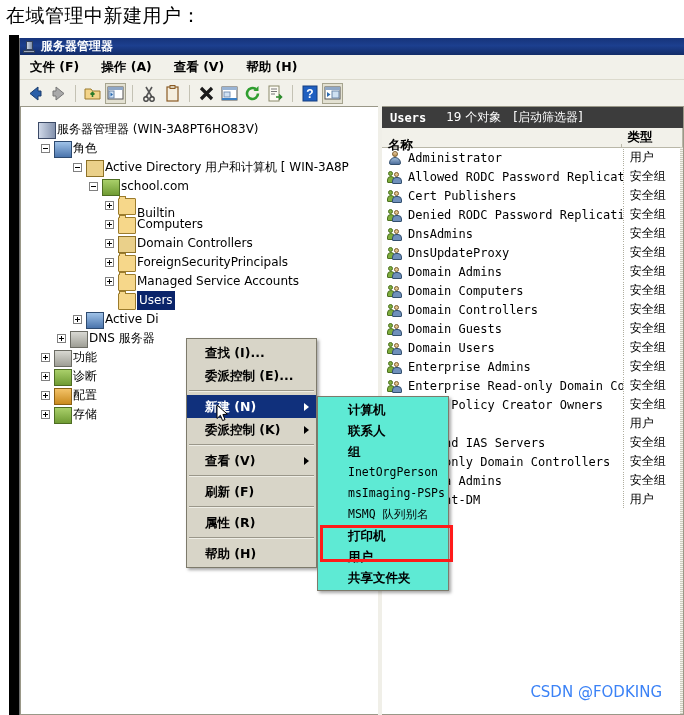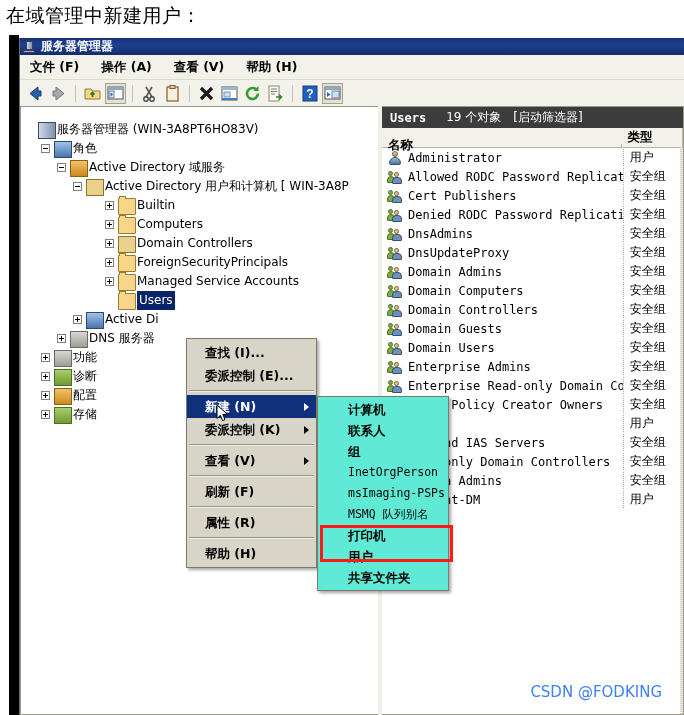--- a/index.html
+++ b/index.html
@@ -348,33 +348,33 @@
           <div class="tnode">
             <span class="ico ic-server" style="left: 17px;"></span>
             <span class="lbl" style="left: 36px;">服务器管理器 (WIN-3A8PT6HO83V)</span>
           </div>
           <div class="tnode">
             <span class="exp" style="left: 20px;"></span>
             <span class="ico ic-blue" style="left: 33px;"></span>
             <span class="lbl" style="left: 52px;">角色</span>
           </div>
           <div class="tnode">
-            <span class="exp" style="left: 36px;"></span>
-            <span class="ico ic-orange" style="left: 49px;"></span>
-            <span class="lbl" style="left: 68px;">Active Directory 域服务</span>
-          </div>
-          <div class="tnode">
             <span class="exp" style="left: 52px;"></span>
             <span class="ico ic-folder2" style="left: 65px;"></span>
             <span class="lbl" style="left: 84px;">Active Directory 用户和计算机 [ WIN-3A8P</span>
           </div>
           <div class="tnode">
+            <span class="exp" style="left: 68px;"></span>
+            <span class="ico ic-green" style="left: 81px;"></span>
+            <span class="lbl" style="left: 100px;">school.com</span>
+          </div>
+          <div class="tnode">
             <span class="exp plus" style="left: 84px;"></span>
             <span class="ico ic-folder" style="left: 97px;"></span>
-            <span class="lbl" style="left: 116px;">Builtin</span>
+            <span class="lbl" style="left: 116px; margin-top: 8px;">Builtin</span>
           </div>
           <div class="tnode">
             <span class="exp plus" style="left: 84px;"></span>
             <span class="ico ic-folder" style="left: 97px;"></span>
             <span class="lbl" style="left: 116px;">Computers</span>
           </div>
           <div class="tnode">
             <span class="exp plus" style="left: 84px;"></span>
             <span class="ico ic-folder2" style="left: 97px;"></span>
             <span class="lbl" style="left: 116px;">Domain Controllers</span>

